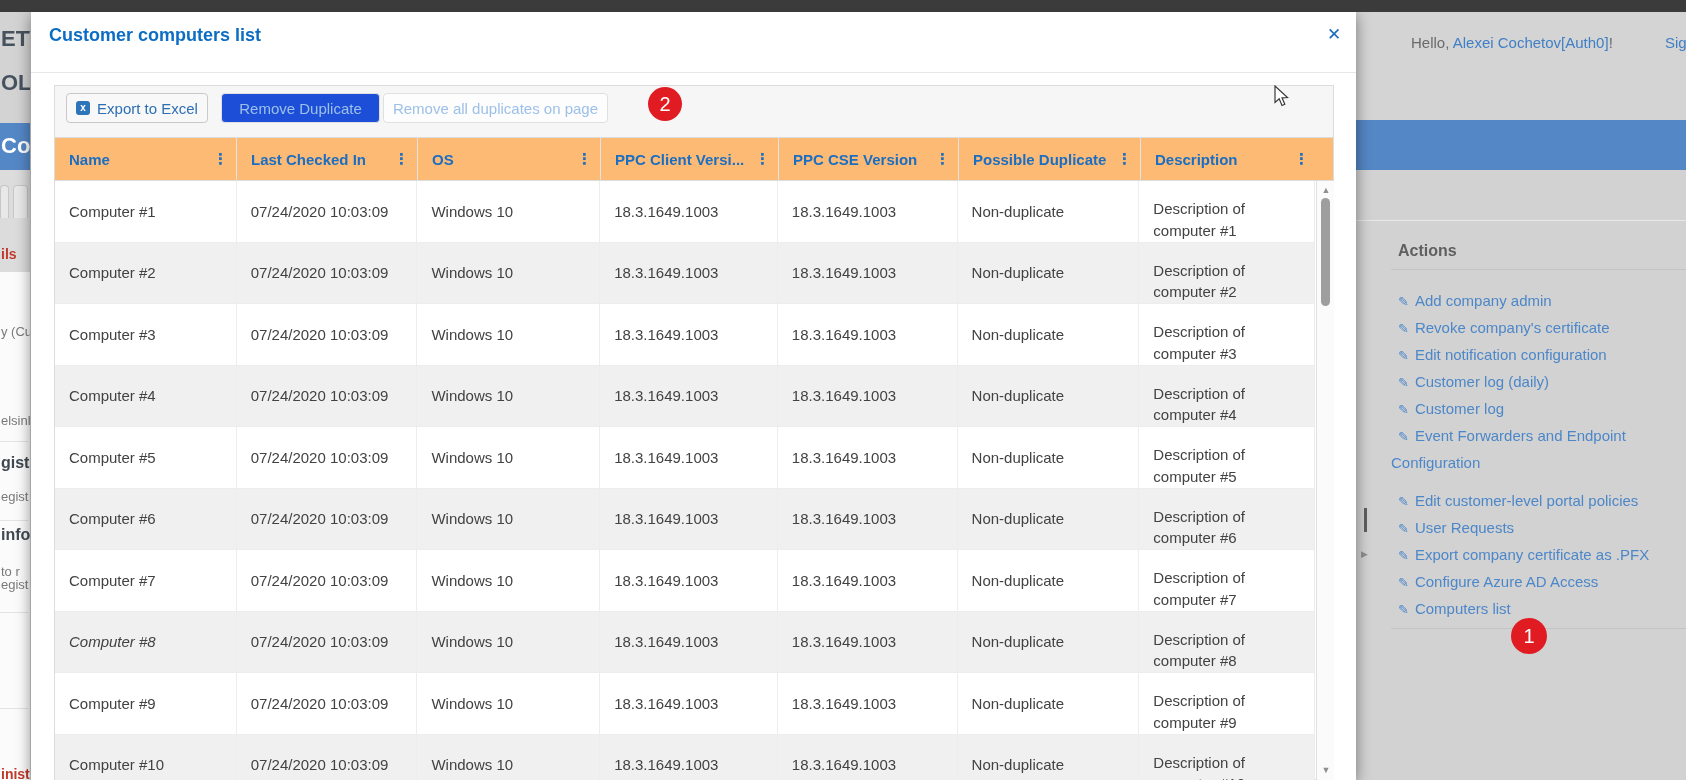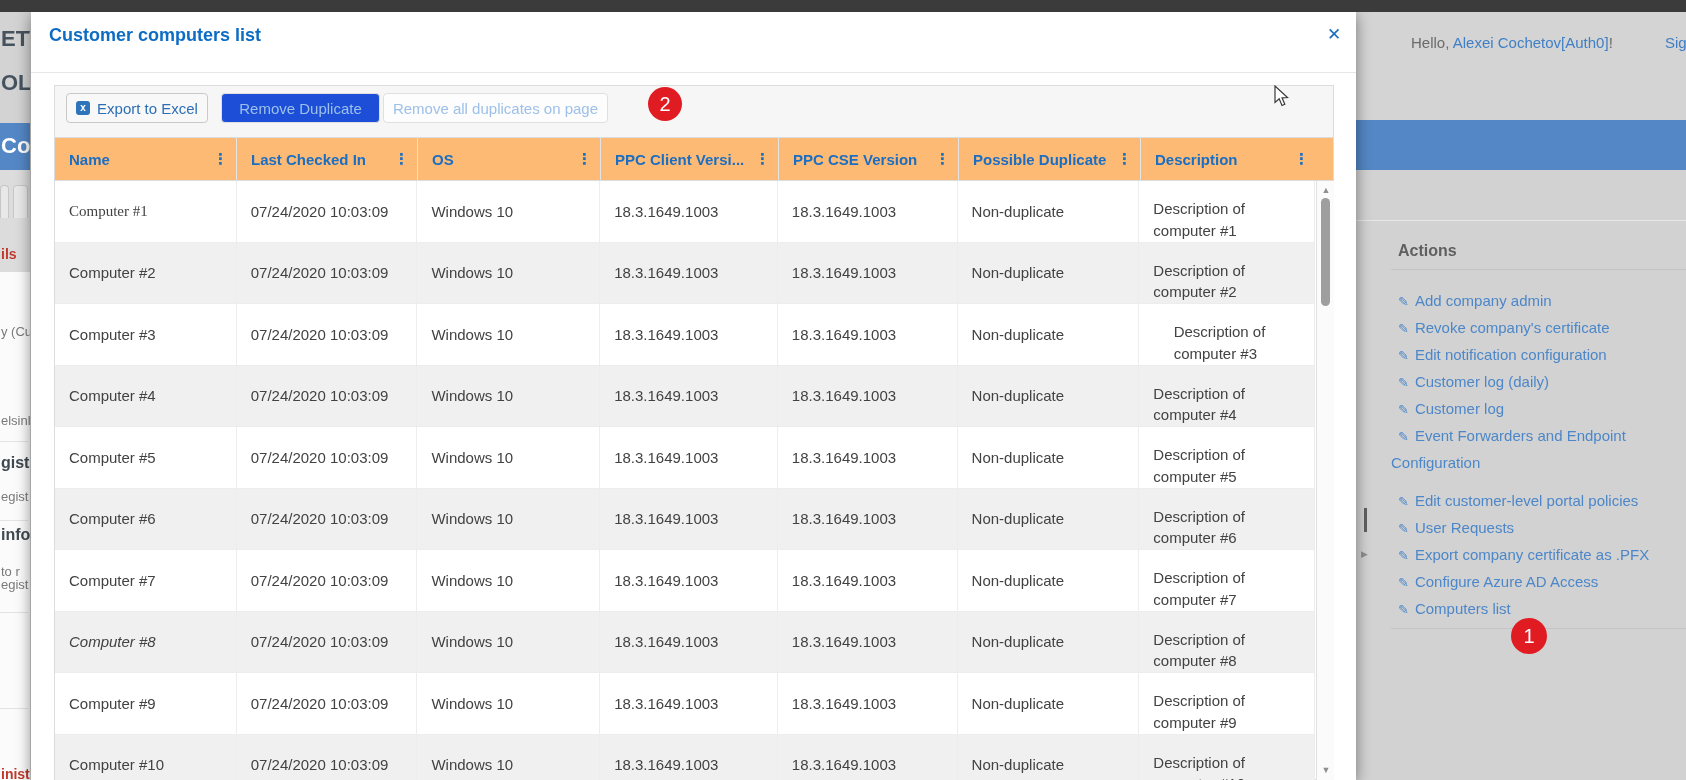--- a/index.html
+++ b/index.html
@@ -200,21 +200,21 @@
           <span class="hlabel">Possible Duplicate</span>
           <span class="hmenu">⋮</span>
         </div>
         <div class="hcell" style="width: 176px;">
           <span class="hlabel">Description</span>
           <span class="hmenu">⋮</span>
         </div>
       </div>
     <div class="abs" id="grid-body">
         <div class="grow">
-          <div class="gcell" style="width: 182px; font-family: Liberation Serif, serif;">Computer #1</div>
+          <div class="gcell" style="width: 182px;">Computer #1</div>
           <div class="gcell" style="width: 181px;">07/24/2020 10:03:09</div>
           <div class="gcell" style="width: 183px;">Windows 10</div>
           <div class="gcell" style="width: 178px;">18.3.1649.1003</div>
           <div class="gcell" style="width: 180px;">18.3.1649.1003</div>
           <div class="gcell" style="width: 182px;">Non-duplicate</div>
           <div class="gcell desc" style="width: 176px;">
             <div>Description of computer #1</div>
           </div>
         </div>
         <div class="grow alt">
@@ -228,21 +228,21 @@
             <div>Description of computer #2</div>
           </div>
         </div>
         <div class="grow">
           <div class="gcell" style="width: 182px;">Computer #3</div>
           <div class="gcell" style="width: 181px;">07/24/2020 10:03:09</div>
           <div class="gcell" style="width: 183px;">Windows 10</div>
           <div class="gcell" style="width: 178px;">18.3.1649.1003</div>
           <div class="gcell" style="width: 180px;">18.3.1649.1003</div>
           <div class="gcell" style="width: 182px;">Non-duplicate</div>
-          <div class="gcell desc" style="width: 176px; justify-content: center;">
+          <div class="gcell desc" style="width: 176px;">
             <div>Description of computer #3</div>
           </div>
         </div>
         <div class="grow alt">
           <div class="gcell" style="width: 182px;">Computer #4</div>
           <div class="gcell" style="width: 181px;">07/24/2020 10:03:09</div>
           <div class="gcell" style="width: 183px;">Windows 10</div>
           <div class="gcell" style="width: 178px;">18.3.1649.1003</div>
           <div class="gcell" style="width: 180px;">18.3.1649.1003</div>
           <div class="gcell" style="width: 182px;">Non-duplicate</div>

